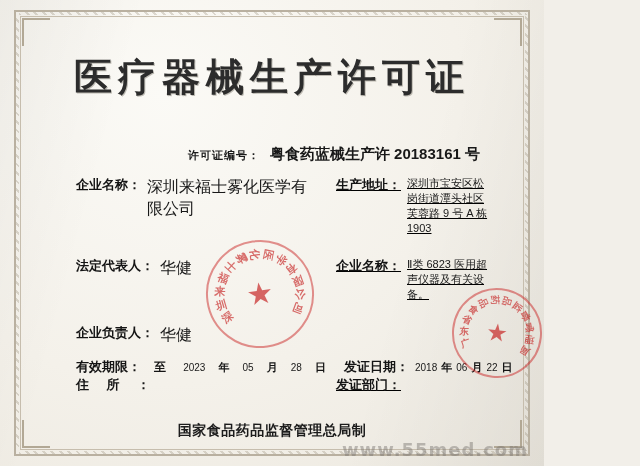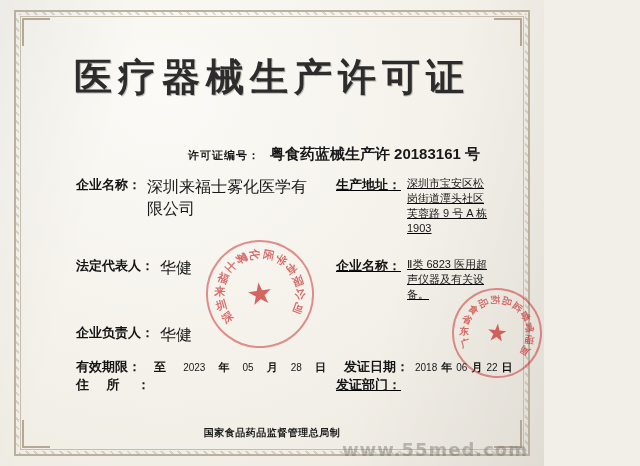--- a/index.html
+++ b/index.html
@@ -180,21 +180,21 @@
     margin: 0 4px 0 2px;
   }
 
   
   .footer {
     position: absolute;
     left: 0;
     right: 0;
     bottom: 26px;
     text-align: center;
-    font-size: 10px;
+    font-size: 14px;
     font-weight: bold;
     color: #1c1c1c;
     letter-spacing: 0.5px;
   }
 
   
   .seal {
     position: absolute;
     border-radius: 50%;
     border: 2.5px solid rgba(200, 30, 30, 0.62);

